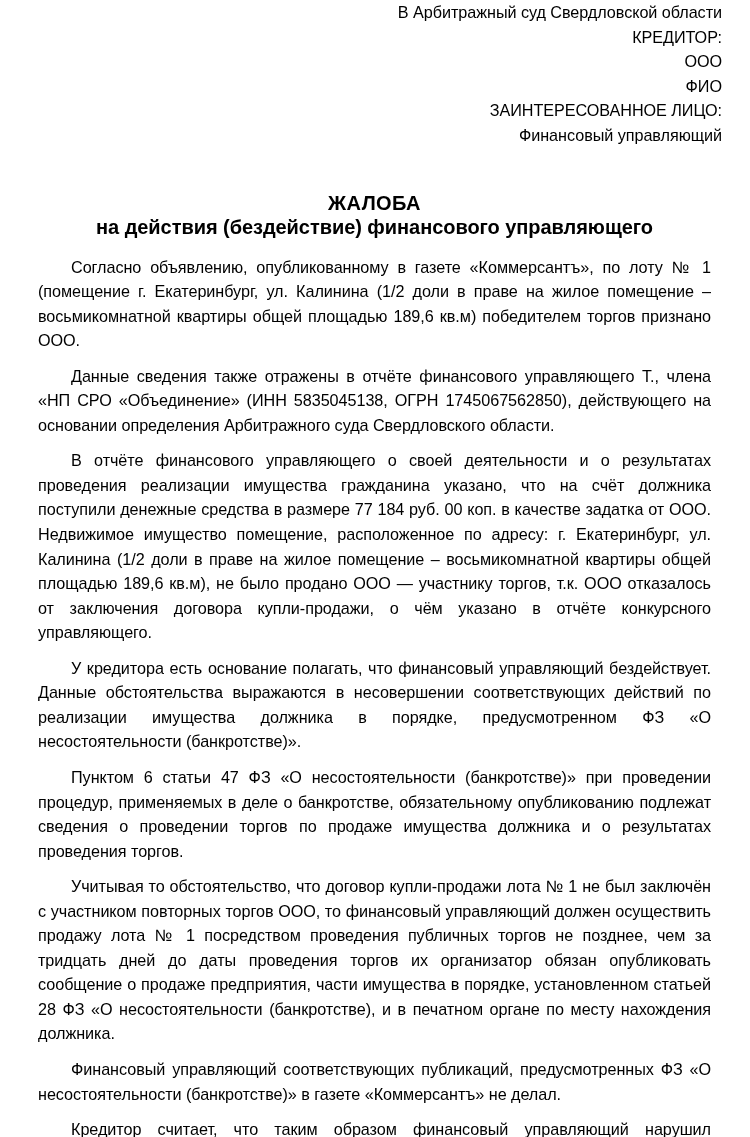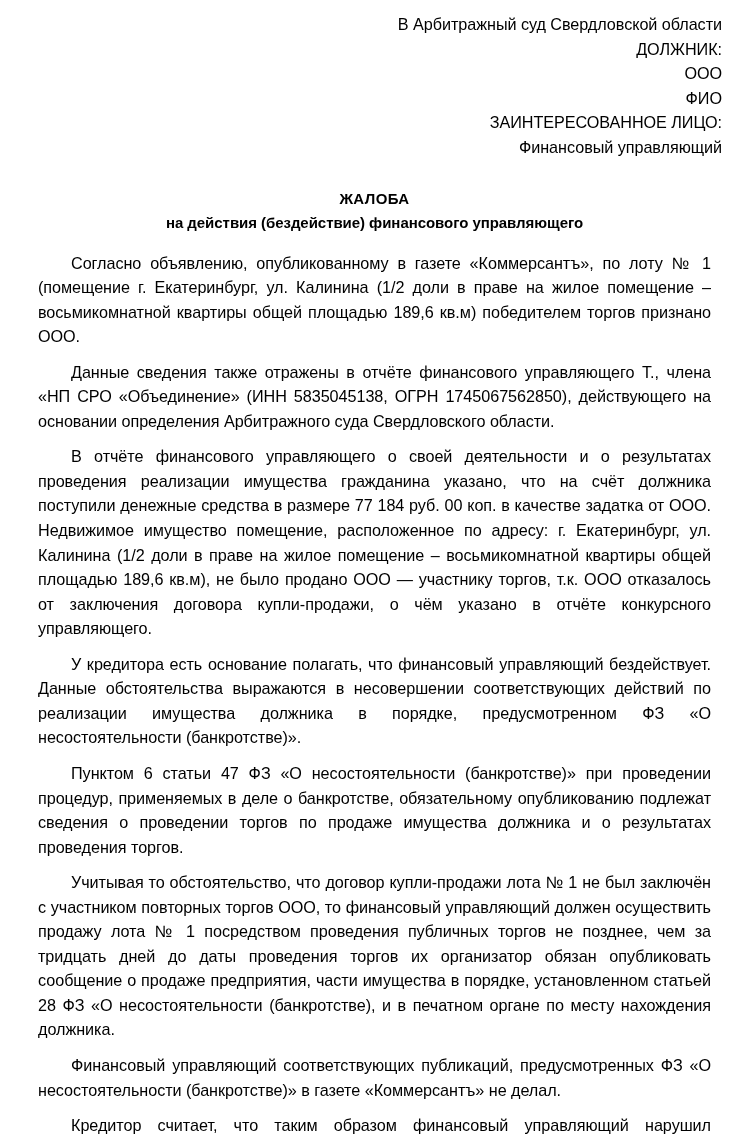--- a/index.html
+++ b/index.html
@@ -13,42 +13,42 @@
     height: 1137px;
     overflow: hidden;
     font-family: "Liberation Sans", sans-serif;
     color: #000000;
     -webkit-font-smoothing: antialiased;
   }
   .page {
     box-sizing: border-box;
     width: 750px;
     height: 1137px;
-    padding: 12px 28px 0 27px;
+    padding: 0 28px 0 27px;
     background: #ffffff;
   }
 
   
   .doc-header {
     text-align: right;
     font-size: 16.2px;
     line-height: 24.6px;
     letter-spacing: -0.05px;
   }
   .doc-header .hline {
     display: block;
     white-space: nowrap;
   }
 
   
   .title-block {
     text-align: center;
     font-weight: bold;
-    margin-top: 27px;
-    font-size: 15px;
+    margin-top: 43px;
+    font-size: 20px;
     line-height: 24px;
   }
   .title-main {
     display: block;
     letter-spacing: 0.4px;
   }
   .title-sub {
     display: block;
     letter-spacing: -0.05px;
   }
@@ -68,21 +68,21 @@
     hyphens: none;
   }
 </style>
 </head>
 <body>
 
 <div class="page">
 
   <div class="doc-header">
     <span class="hline">В Арбитражный суд Свердловской области</span>
-    <span class="hline">ДОЛЖНИК:</span>
+    <span class="hline">КРЕДИТОР:</span>
     <span class="hline">ООО</span>
     <span class="hline">ФИО</span>
     <span class="hline">ЗАИНТЕРЕСОВАННОЕ ЛИЦО:</span>
     <span class="hline">Финансовый управляющий</span>
   </div>
 
   <div class="title-block">
     <span class="title-main">ЖАЛОБА</span>
     <span class="title-sub">на действия (бездействие) финансового управляющего</span>
   </div>

